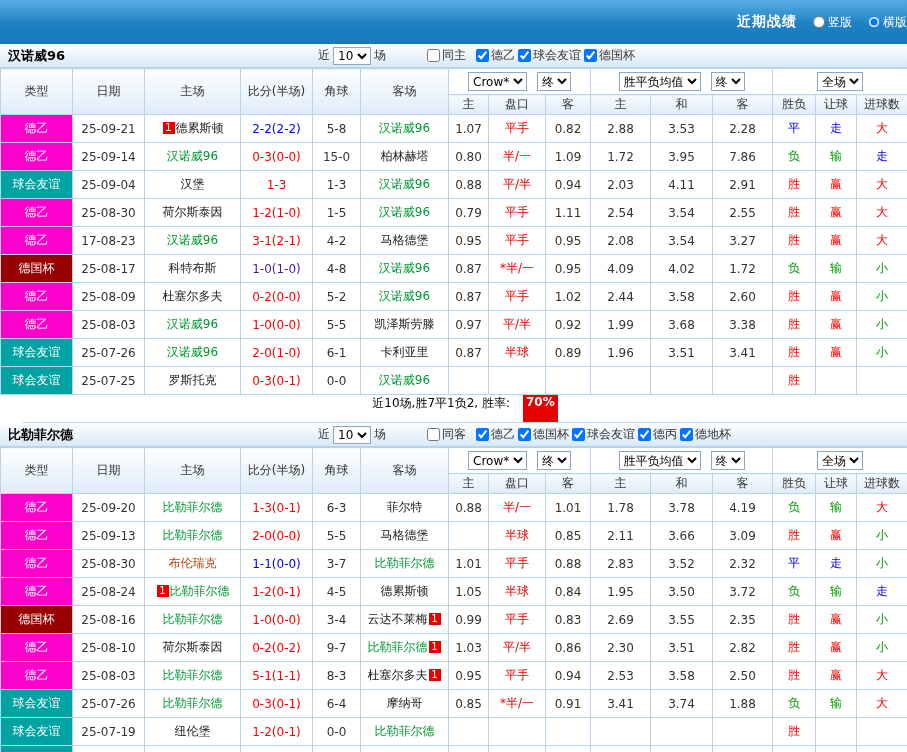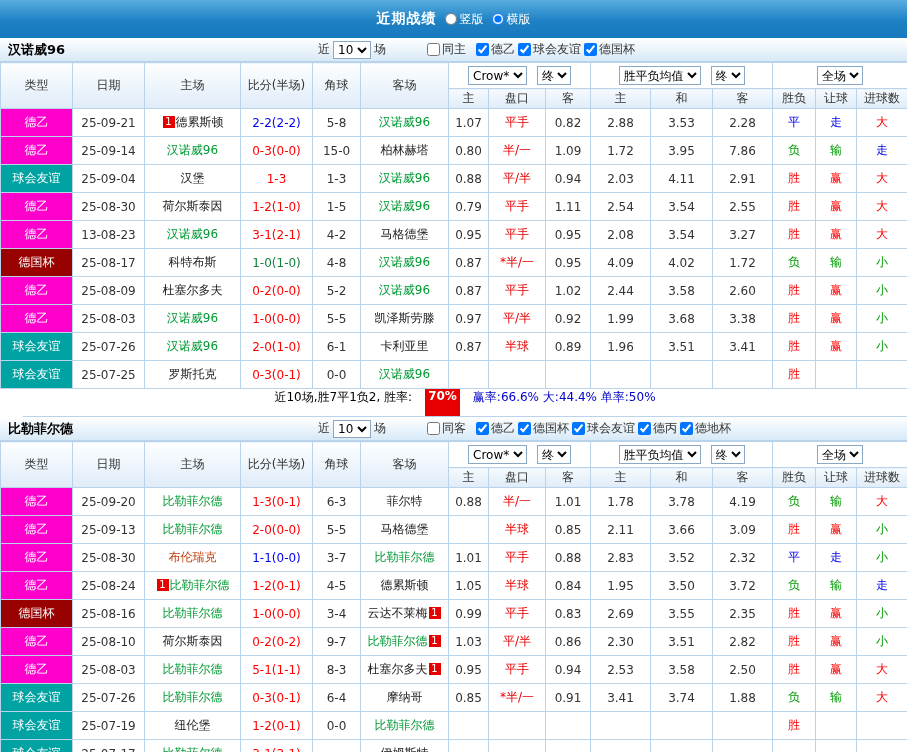--- a/index.html
+++ b/index.html
@@ -1,19 +1,19 @@
 <!DOCTYPE html>
 <html><head>
 <meta charset="utf-8">
 <style>
 html,body{margin:0;padding:0;}
 body{width:907px;height:752px;overflow:hidden;background:#fff;color:#333;
  font-family:"DejaVu Sans","Liberation Sans",sans-serif;font-size:12px;}
-.topbar{height:38px;background:linear-gradient(180deg,#58ade0,#1e81c4 55%,#1878bd);
- display:flex;align-items:center;justify-content:center;gap:8px;color:#fff;}
+.topbar{height:44px;background:linear-gradient(180deg,#58ade0,#1e81c4 55%,#1878bd);
+ display:flex;align-items:center;justify-content:flex-end;gap:16px;color:#fff;}
 .topbar .title{font-weight:bold;font-size:14px;letter-spacing:1px;}
 .topbar label{display:inline-flex;align-items:center;gap:3px;cursor:pointer;font-size:12px;}
 .topbar input{margin:0;width:12px;height:12px;}
 .section-bar{position:relative;height:23px;border-bottom:1px solid #b9d3ea;
  background:linear-gradient(180deg,#ffffff,#d7e9f7);}
 .team-title{position:absolute;left:8px;top:0;line-height:23px;font-weight:bold;font-size:13px;color:#000;}
 .filters{position:absolute;left:318px;top:0;height:23px;display:flex;align-items:center;gap:3px;white-space:nowrap;}
 .filters .sp{display:inline-block;width:34px;}
 .filters select{height:18px;font-size:12px;font-family:inherit;}
 .filters label{display:inline-flex;align-items:center;gap:1px;}
@@ -200,40 +200,40 @@
           <td class="c-odd">1.11</td>
           <td class="c-odd">2.54</td>
           <td class="c-odd">3.54</td>
           <td class="c-odd">2.55</td>
           <td class="c-res" style="color: rgb(255, 0, 0);">胜</td>
           <td class="c-res" style="color: rgb(255, 0, 0);">赢</td>
           <td class="c-res" style="color: rgb(255, 0, 0);">大</td>
         </tr>
         <tr>
           <td class="c-type" style="background: rgb(255, 0, 204);">德乙</td>
-          <td class="c-date">13-08-23</td>
+          <td class="c-date">17-08-23</td>
           <td class="c-team"><span class="team" style="color: rgb(0, 153, 51);">汉诺威96</span></td>
           <td class="c-score" style="color: rgb(255, 0, 0);">3-1(2-1)</td>
           <td class="c-corner">4-2</td>
           <td class="c-team"><span class="team" style="color: rgb(34, 34, 34);">马格德堡</span></td>
           <td class="c-odd">0.95</td>
           <td class="c-hcap" style="color: rgb(230, 0, 0);">平手</td>
           <td class="c-odd">0.95</td>
           <td class="c-odd">2.08</td>
           <td class="c-odd">3.54</td>
           <td class="c-odd">3.27</td>
           <td class="c-res" style="color: rgb(255, 0, 0);">胜</td>
           <td class="c-res" style="color: rgb(255, 0, 0);">赢</td>
           <td class="c-res" style="color: rgb(255, 0, 0);">大</td>
         </tr>
         <tr>
           <td class="c-type" style="background: rgb(153, 0, 0);">德国杯</td>
           <td class="c-date">25-08-17</td>
           <td class="c-team"><span class="team" style="color: rgb(34, 34, 34);">科特布斯</span></td>
-          <td class="c-score" style="color: #15803d;">1-0(1-0)</td>
+          <td class="c-score" style="color: #4c1d95;">1-0(1-0)</td>
           <td class="c-corner">4-8</td>
           <td class="c-team"><span class="team" style="color: rgb(0, 153, 51);">汉诺威96</span></td>
           <td class="c-odd">0.87</td>
           <td class="c-hcap" style="color: rgb(230, 0, 0);">*半/一</td>
           <td class="c-odd">0.95</td>
           <td class="c-odd">4.09</td>
           <td class="c-odd">4.02</td>
           <td class="c-odd">1.72</td>
           <td class="c-res" style="color: rgb(0, 153, 0);">负</td>
           <td class="c-res" style="color: rgb(0, 153, 0);">输</td>
@@ -305,21 +305,20 @@
           <td class="c-odd"></td>
           <td class="c-res" style="color: rgb(255, 0, 0);">胜</td>
           <td class="c-res" style="color: rgb(51, 51, 51);"></td>
           <td class="c-res" style="color: rgb(51, 51, 51);"></td>
         </tr>
       </tbody>
   </table>
   <div class="summary">
     <span>近10场,胜7平1负2, 胜率:</span>
     <span class="rate-badge">70%</span>
-    <span class="blue-stats">赢率:66.6% 大:44.4% 单率:50%</span>
   </div>
 </div>
 
 <div class="section">
   <div class="section-bar">
     <span class="team-title">比勒菲尔德</span>
     <div class="filters">
       <span>近</span>
       <select><option>10</option></select>
       <span>场</span>

